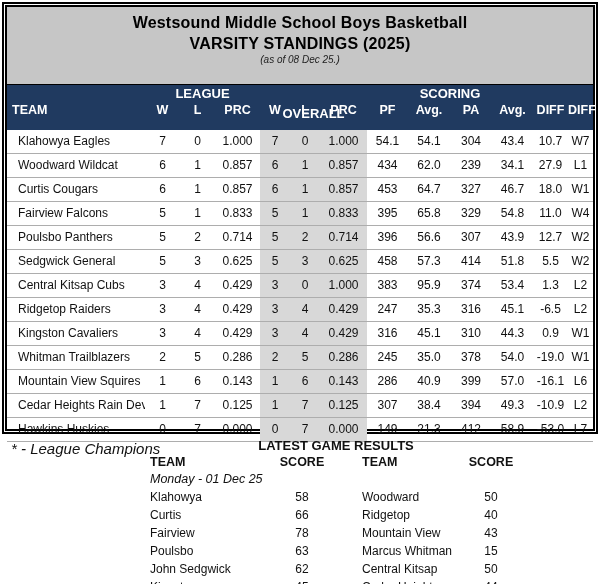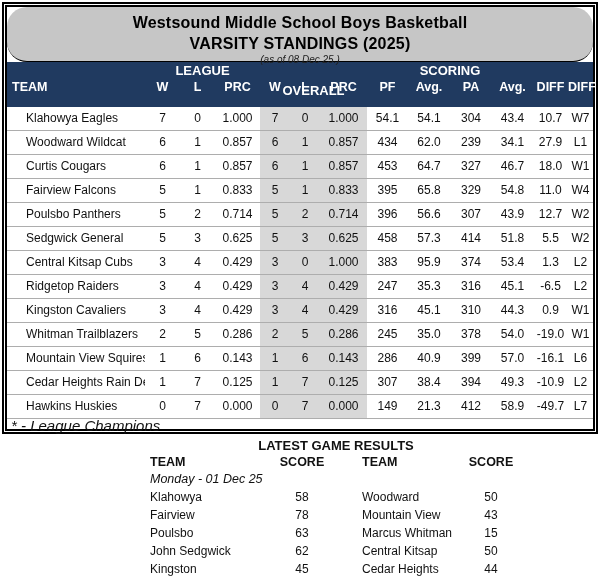--- a/index.html
+++ b/index.html
@@ -3,41 +3,41 @@
 <meta charset="utf-8">
 <style>
   * { margin:0; padding:0; box-sizing:border-box; }
   html,body { width:600px; height:584px; background:#fff; overflow:hidden;
               font-family:"Liberation Sans", sans-serif; color:#111; }
 
   .frame { position:absolute; left:2px; top:2px; width:596px; height:432px;
            border:5px double #000; background:#fff; }
 
   
-  .title-box { height:55px; background:#c6c6c6; border-bottom:1px solid #000;
-               text-align:center; padding-top:5px;border-radius:20px; }
+  .title-box { height:78px; background:#c6c6c6; border-bottom:1px solid #000;
+               text-align:center; padding-top:5px; }
   .title-line { font-size:16px; font-weight:bold; line-height:21px; color:#000; letter-spacing:.2px; }
   .asof { font-size:10px; font-style:italic; color:#222; line-height:12px; }
 
   
   .grid { display:grid;
           grid-template-columns:138px 35px 35px 45px 30px 30px 47px 41px 42px 42px 41px 35px 25px; }
 
   .hdr { background:#203a60; color:#fff; height:45px; font-weight:bold; }
   .hdr .grp-row, .hdr .col-row { height:17px; }
   .grp { text-align:center; font-size:13px; line-height:17px; }
   .grp-league { grid-column:2 / span 3; }
   .grp-overall { grid-column:5 / span 3;margin-top:20px; }
   .grp-scoring { grid-column:8 / span 4; }
   .colh { text-align:center; font-size:12.5px; line-height:16px; }
   .colh.team { text-align:left; padding-left:5px; }
 
   .row { height:24px; border-bottom:1px solid #adadad; font-size:12px; }
   .cell { text-align:center; line-height:23px; white-space:nowrap; overflow:hidden; }
-  .cell.team { text-align:left; padding-left:19px; }
+  .cell.team { text-align:left; padding-left:11px; }
   .cell.shaded { background:#d8d8d8; }
 
   .footnote { font-size:15px; font-style:italic; line-height:13px; padding-left:4px; color:#111; }
 
   
   .results { position:absolute; left:150px; top:438px; width:372px; }
   .results-title { text-align:center; font-size:13px; font-weight:bold; line-height:16px; }
   .rgrid { display:grid; grid-template-columns:110px 84px 116px 62px; }
   .rhead { font-weight:bold; font-size:12.5px; line-height:17px; }
   .rdate { text-align:left; font-style:italic; font-size:12.5px; line-height:17px; }
@@ -266,21 +266,21 @@
         <div class="cell">0</div>
         <div class="cell">7</div>
         <div class="cell">0.000</div>
         <div class="cell shaded">0</div>
         <div class="cell shaded">7</div>
         <div class="cell shaded">0.000</div>
         <div class="cell">149</div>
         <div class="cell">21.3</div>
         <div class="cell">412</div>
         <div class="cell">58.9</div>
-        <div class="cell">-49.7</div>
+        <div class="cell">-53.0</div>
         <div class="cell">L7</div>
       </div>
     </div>
 
   <div class="footnote">* - League Champions</div>
 </div>
 
 <div class="results">
   <div class="results-title">LATEST GAME RESULTS</div>
   <div class="rgrid rhead">
@@ -291,20 +291,26 @@
   </div>
   <div class="rdate">Monday - 01 Dec 25</div>
   <div id="results-rows">
       <div class="rgrid">
         <div class="rcell c-name1">Klahowya</div>
         <div class="rcell c-score">58</div>
         <div class="rcell c-name2">Woodward</div>
         <div class="rcell c-score">50</div>
       </div>
       <div class="rgrid">
+        <div class="rcell c-name1">Curtis</div>
+        <div class="rcell c-score">66</div>
+        <div class="rcell c-name2">Ridgetop</div>
+        <div class="rcell c-score">40</div>
+      </div>
+      <div class="rgrid">
         <div class="rcell c-name1">Fairview</div>
         <div class="rcell c-score">78</div>
         <div class="rcell c-name2">Mountain View</div>
         <div class="rcell c-score">43</div>
       </div>
       <div class="rgrid">
         <div class="rcell c-name1">Poulsbo</div>
         <div class="rcell c-score">63</div>
         <div class="rcell c-name2">Marcus Whitman</div>
         <div class="rcell c-score">15</div>

